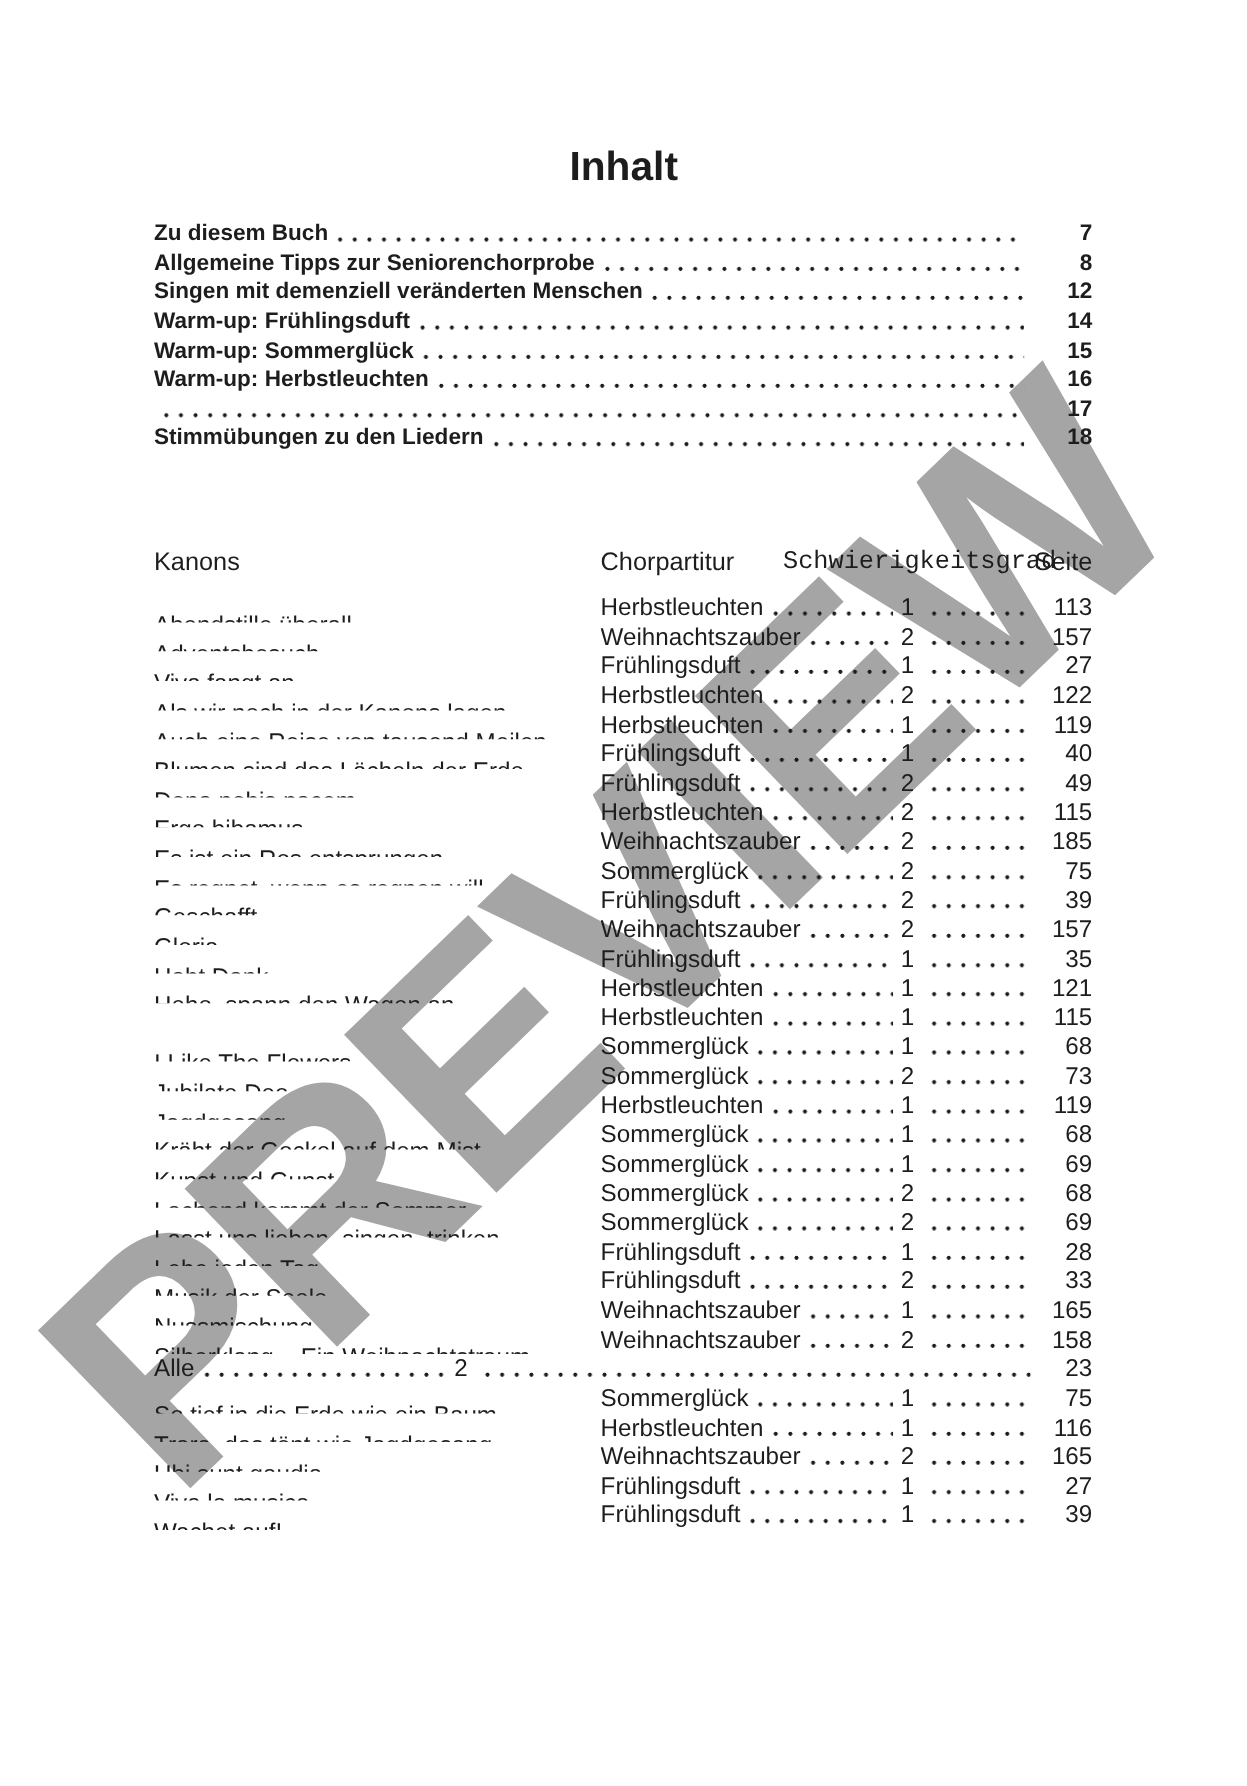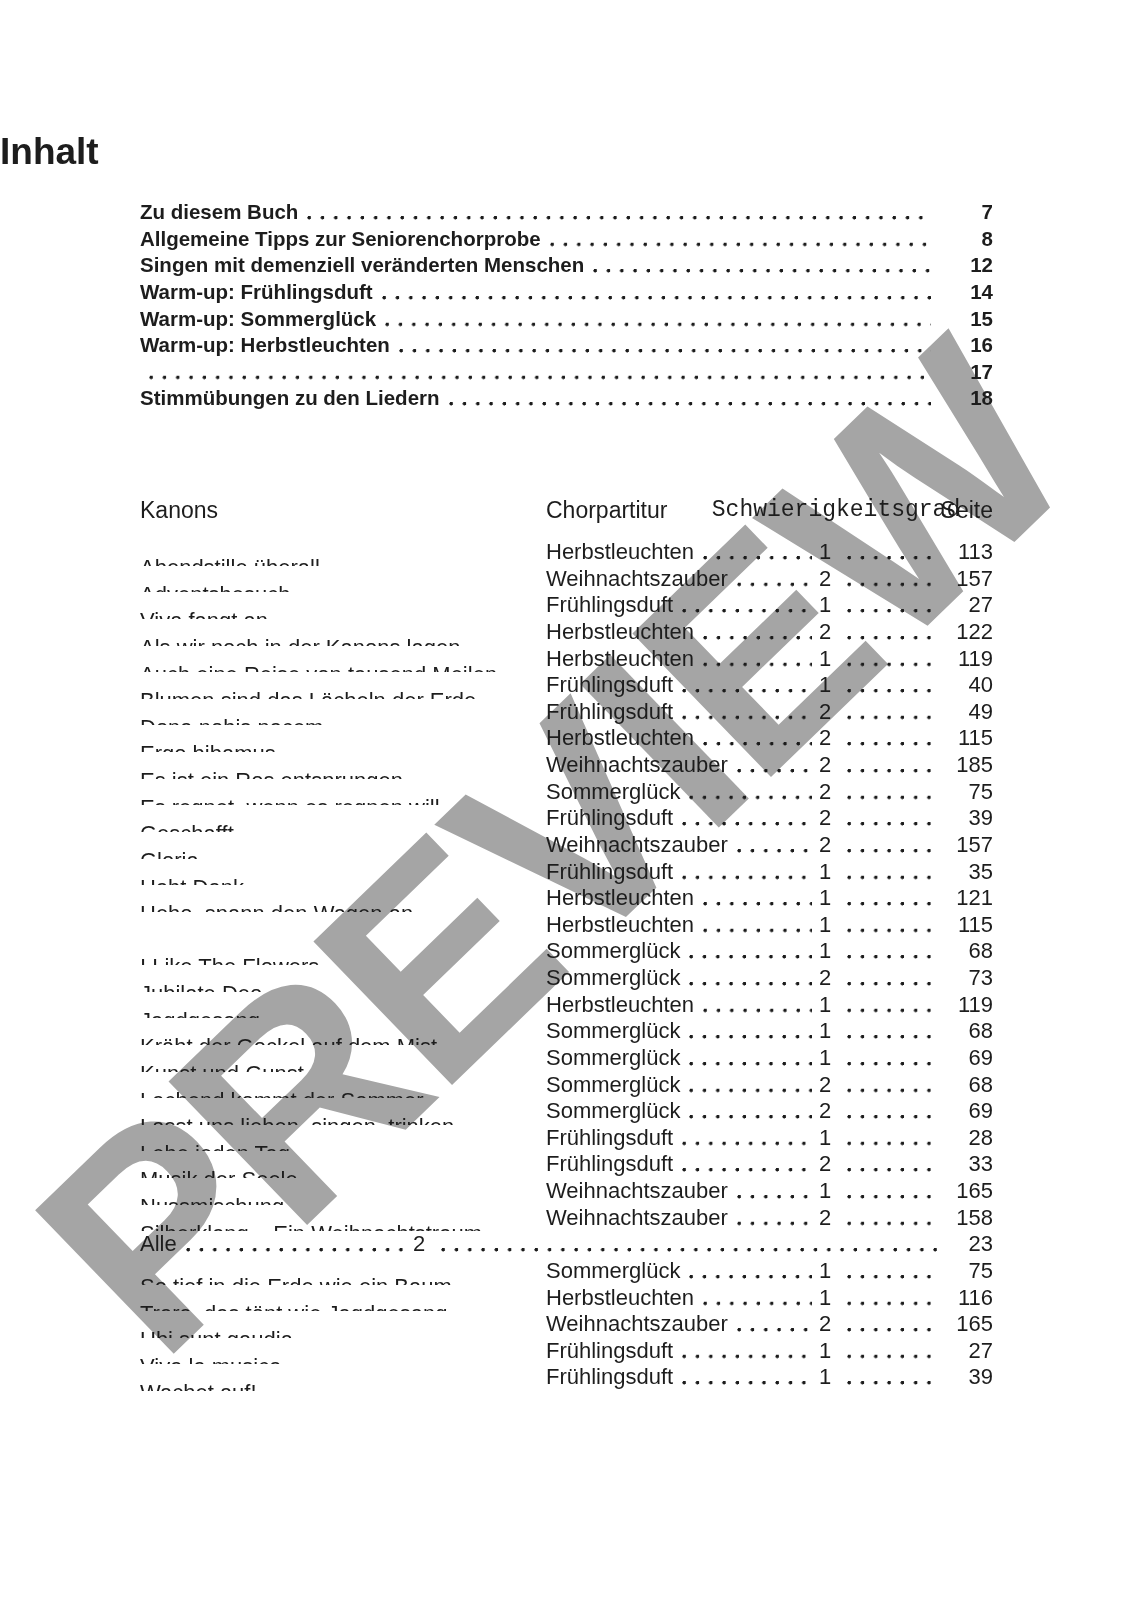--- a/index.html
+++ b/index.html
@@ -31,20 +31,21 @@
     user-select: none;
     pointer-events: none;
     white-space: nowrap;
   }
   .content { position: relative; z-index: 1; }
   
   .title {
     position: absolute;
     left: 0; top: 132px;
     width: 100%;
+    text-align: center;
     font-size: 37px;
     font-weight: 700;
     line-height: 40px;
   }
   
   .row { display: flex; height: 26.63px; line-height: 26.63px; white-space: nowrap; }
   .lead {
     flex: 1 1 auto;
     background-image: radial-gradient(circle at 2.2px 18.4px, #1b1b1b 1.55px, rgba(0,0,0,0) 2.1px);
     background-size: 13.3px 26.63px;

